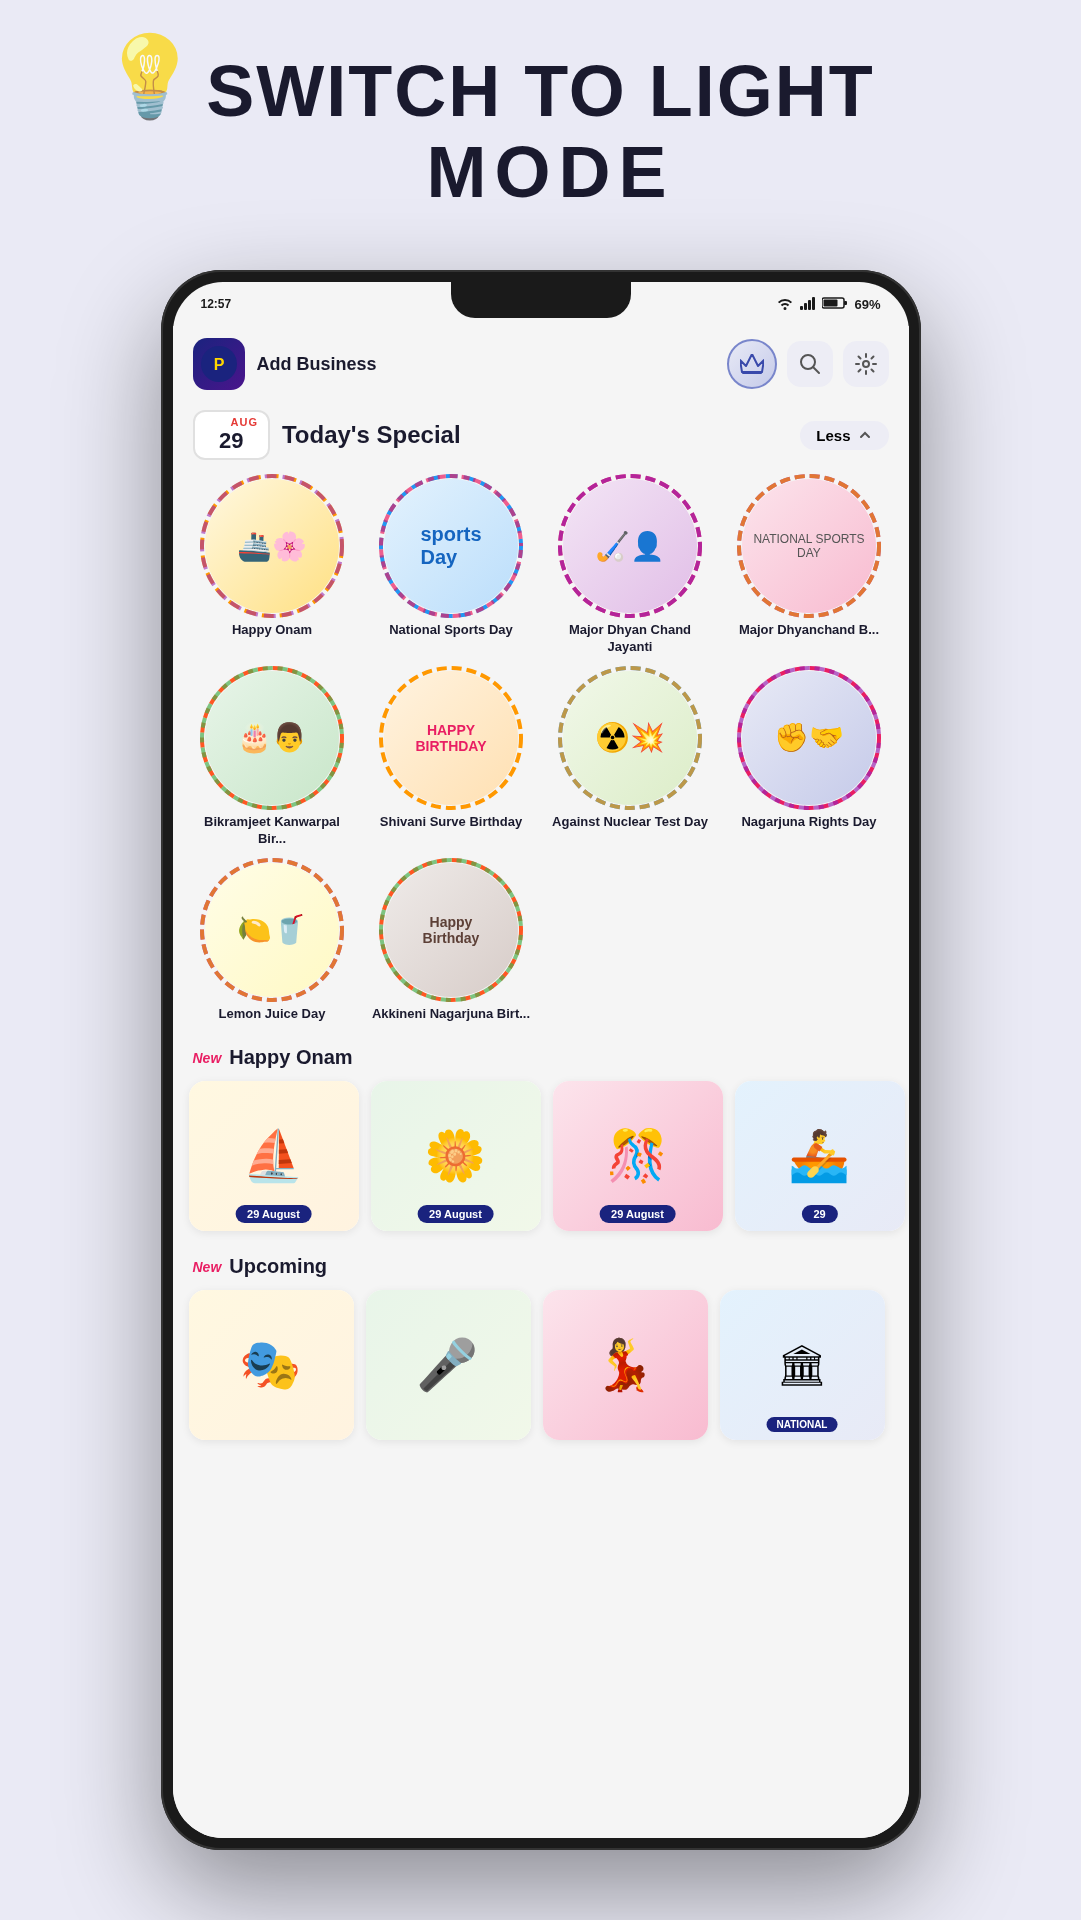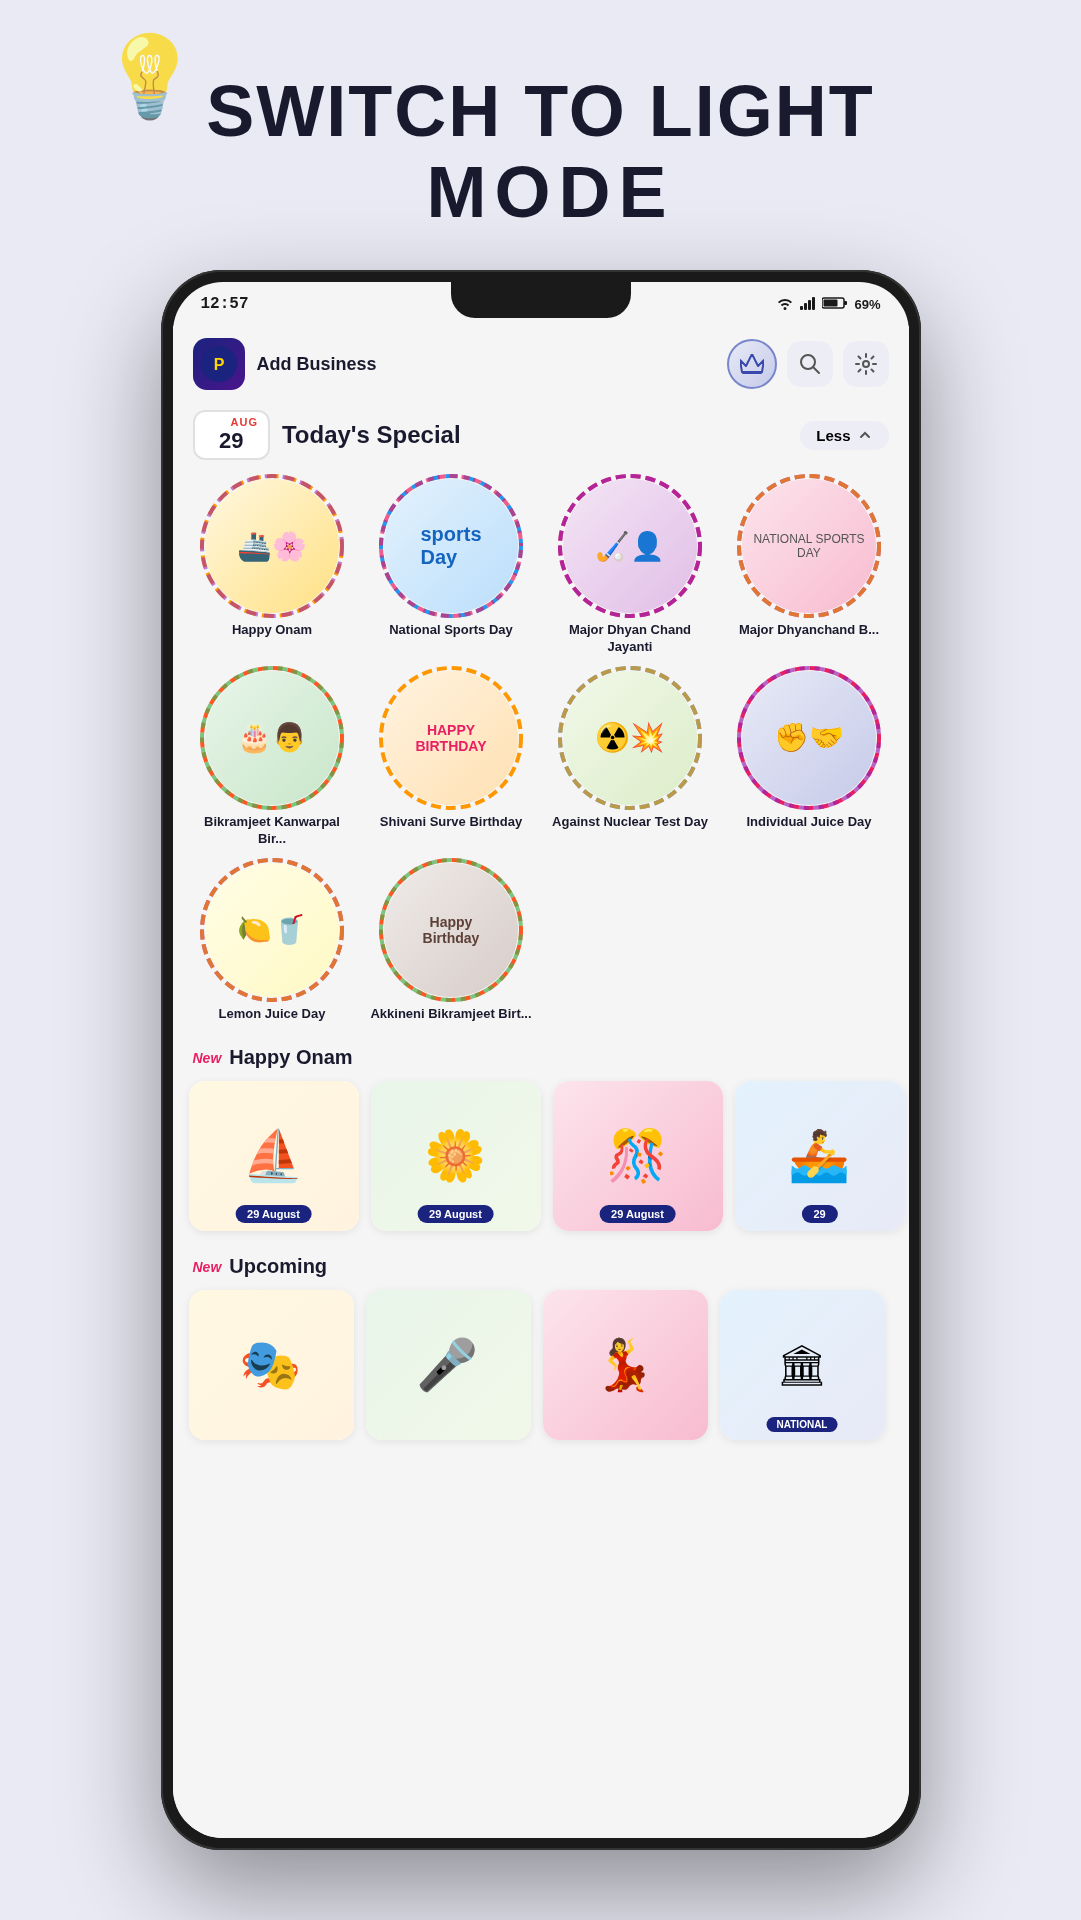--- a/index.html
+++ b/index.html
@@ -15,21 +15,21 @@
     
     .bg {
       position: absolute;
       top: 0; left: 0; right: 0; bottom: 0;
       background: #eaeaf5;
     }
 
     
     .promo-area {
       position: absolute;
-      top: 72px;
+      top: 52px;
       left: 0; right: 0;
       text-align: center;
     }
     .promo-title {
       font-size: 72px;
       font-weight: 900;
       color: #1a1a2e;
       letter-spacing: 2px;
       line-height: 1.1;
     }
@@ -93,24 +93,23 @@
       top: 0;
       left: 0; right: 0;
       height: 44px;
       display: flex;
       align-items: center;
       justify-content: space-between;
       padding: 0 28px;
       z-index: 5;
     }
     .status-time {
-      font-size: 16px;
+      font-size: 12px;
       font-weight: 600;
       color: #1a1a1a;
-      font-family: Liberation Mono, monospace;
     }
     .status-icons {
       display: flex;
       align-items: center;
       gap: 6px;
       font-size: 14px;
       color: #1a1a1a;
     }
 
     
@@ -574,21 +573,21 @@
         </div>
 
         <div class="grid-item">
           <div class="circle-image">
             <svg class="ring-svg" viewBox="0 0 152 152">
               <circle cx="76" cy="76" r="70" fill="none" stroke="#e91e63" stroke-width="4" stroke-dasharray="10,5"></circle>
               <circle cx="76" cy="76" r="70" fill="none" stroke="#9c27b0" stroke-width="4" stroke-dasharray="10,5" stroke-dashoffset="55" opacity="0.7"></circle>
             </svg>
             <div class="circle-inner gi-rights">✊🤝</div>
           </div>
-          <div class="item-label">Individual Juice Day</div>
+          <div class="item-label">Nagarjuna Rights Day</div>
         </div>
 
         <div class="grid-item">
           <div class="circle-image">
             <svg class="ring-svg" viewBox="0 0 152 152">
               <circle cx="76" cy="76" r="70" fill="none" stroke="#9c27b0" stroke-width="4" stroke-dasharray="10,5"></circle>
               <circle cx="76" cy="76" r="70" fill="none" stroke="#ff9800" stroke-width="4" stroke-dasharray="10,5" stroke-dashoffset="90" opacity="0.7"></circle>
             </svg>
             <div class="circle-inner gi-lemon">🍋🥤</div>
           </div>
@@ -596,21 +595,21 @@
         </div>
 
         <div class="grid-item">
           <div class="circle-image">
             <svg class="ring-svg" viewBox="0 0 152 152">
               <circle cx="76" cy="76" r="70" fill="none" stroke="#ff5722" stroke-width="4" stroke-dasharray="10,5"></circle>
               <circle cx="76" cy="76" r="70" fill="none" stroke="#4caf50" stroke-width="4" stroke-dasharray="10,5" stroke-dashoffset="70" opacity="0.7"></circle>
             </svg>
             <div class="circle-inner gi-akk" style="font-size:14px;font-weight:700;text-align:center;padding:8px;color:#5d4037;">Happy<br>Birthday</div>
           </div>
-          <div class="item-label">Akkineni Bikramjeet Birt...</div>
+          <div class="item-label">Akkineni Nagarjuna Birt...</div>
         </div>
 
       </div>
 
       <div class="section-label">
         <span class="new-badge">New</span>
         <span class="section-name">Happy Onam</span>
       </div>
 
       <div class="cards-row">

